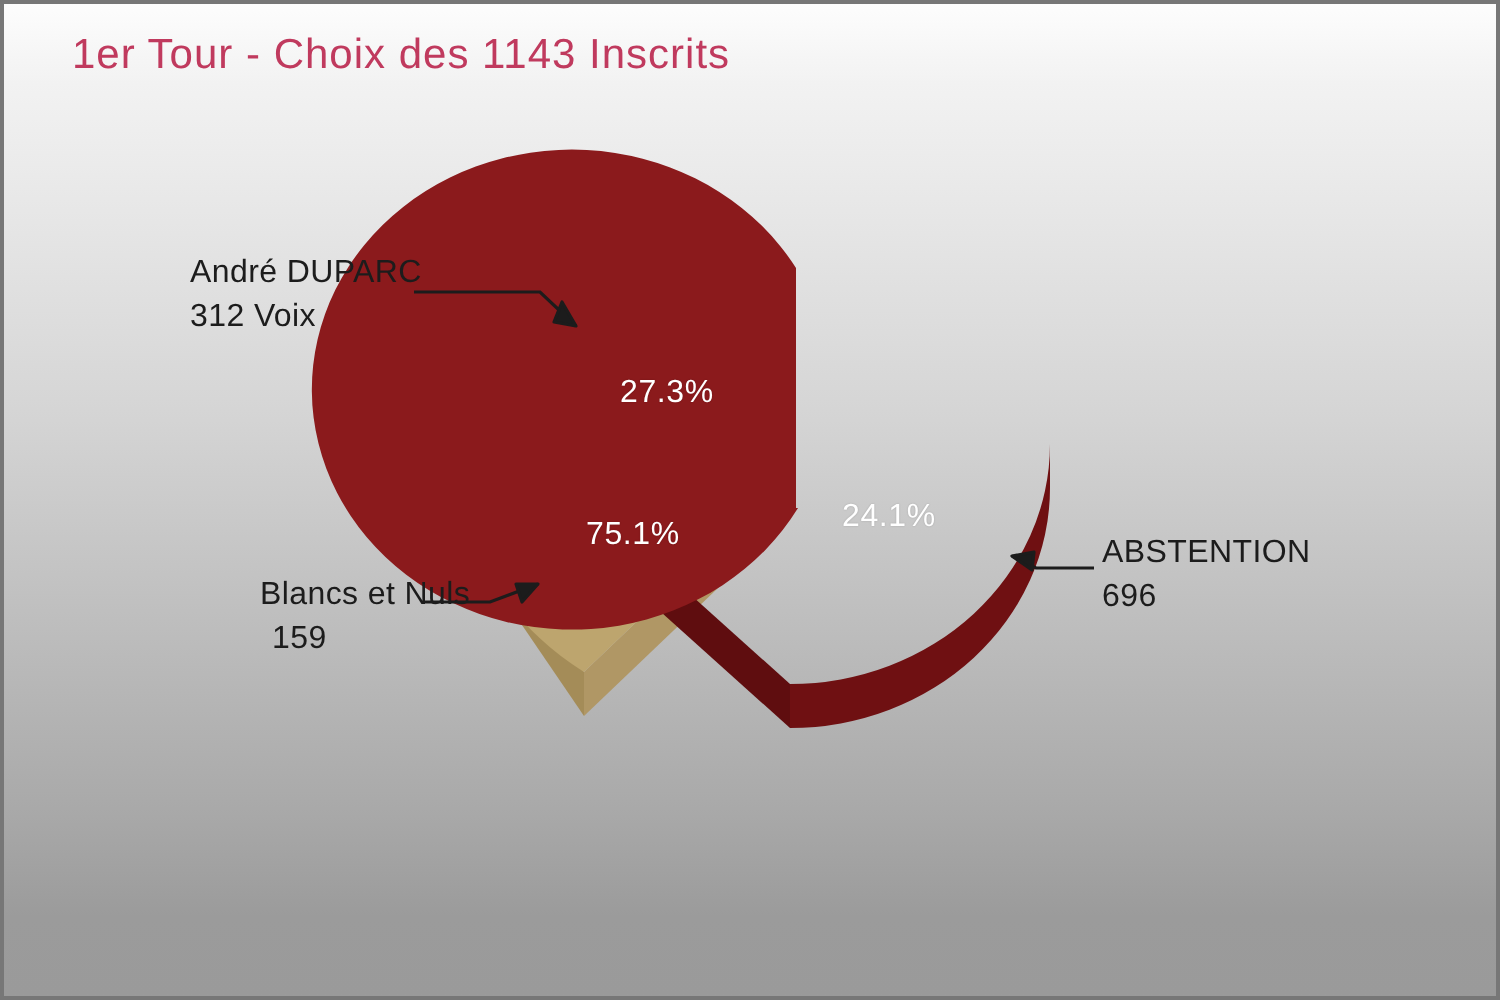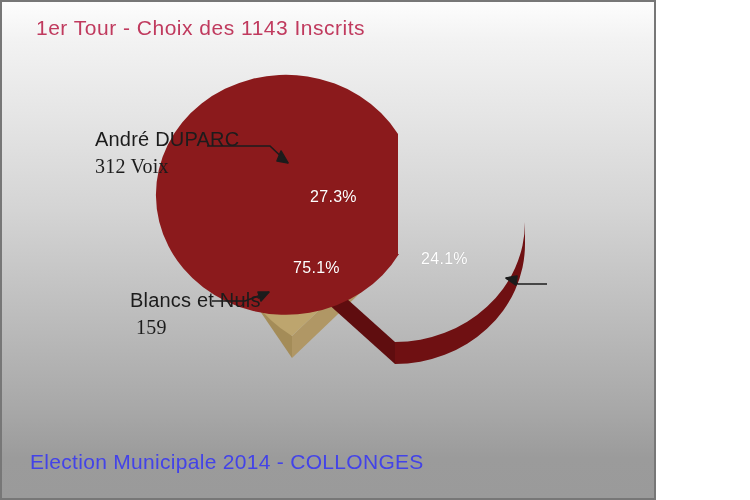--- a/index.html
+++ b/index.html
@@ -7,21 +7,21 @@
     padding: 0;
   }
   body {
     width: 750px;
     height: 500px;
     font-family: "Liberation Sans", sans-serif;
     overflow: hidden;
   }
   #root {
     position: relative;
-    width: 656px;
+    width: 750px;
     height: 500px;
     box-sizing: border-box;
     border: 2px solid #777777;
     background: linear-gradient(to bottom, #fdfdfd 0%, #f2f2f2 8%, #e6e6e6 22%, #d4d4d4 42%, #bdbdbd 63%, #a8a8a8 82%, #9b9b9b 92%, #9a9a9a 100%);
     overflow: hidden;
   }
   #chart-title {
     position: absolute;
     left: 34px;
     top: 14px;
@@ -56,30 +56,30 @@
   }
   #pie-stage {
     position: absolute;
     left: 0;
     top: 0;
     width: 750px;
     height: 500px;
   }
   .callout {
     position: absolute;
-    font-size: 20px;
+    font-size: 16px;
     color: #1c1c1c;
     line-height: 1.35;
     white-space: nowrap;
     letter-spacing: 0.2px;
   }
   #callout-duparc { left: 93px; top: 124px; }
   #callout-blancs { left: 104px; top: 285px; margin-left: 24px; }
   #callout-abstention { left: 549px; top: 264px; }
-  .callout-line2 { display: block; font-family: Liberation Serif, serif; }
+  .callout-line2 { display: block; }
   #callout-blancs .callout-line2 { padding-left: 6px; }
   .slice-label {
     position: absolute;
     font-size: 16px;
     color: #ffffff;
     white-space: nowrap;
     letter-spacing: 0.3px;
     text-shadow: 0 0 1px rgba(0,0,0,0.18);
   }
   #label-duparc { left: 308px; top: 186px; }
@@ -132,20 +132,23 @@
   <div class="callout" id="callout-duparc">
     <span>André DUPARC</span>
     <span class="callout-line2">312 Voix</span>
   </div>
 
   <div class="callout" id="callout-blancs">
     <span>Blancs et Nuls</span>
     <span class="callout-line2">159</span>
   </div>
 
+  <div class="callout" id="callout-abstention">
+    <span>ABSTENTION</span>
+    <span class="callout-line2">696</span>
+  </div>
 
   <div class="slice-label" id="label-duparc">27.3%</div>
   <div class="slice-label" id="label-blancs">75.1%</div>
   <div class="slice-label" id="label-abstention">24.1%</div>
 
-  <div id="footer-caption">Election Municipale 2014 - COLLONGES</div>
 
 </div>
 
 </body></html>

